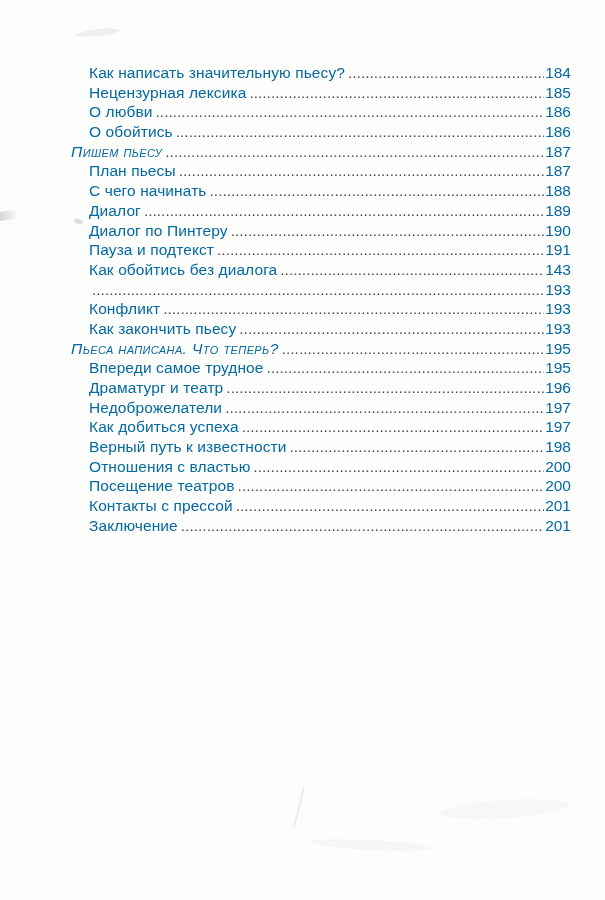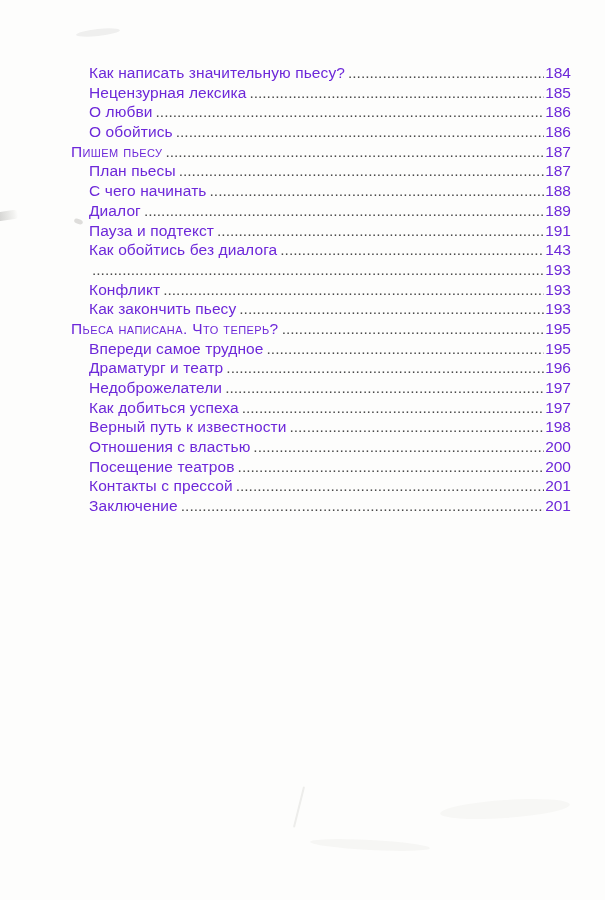--- a/index.html
+++ b/index.html
@@ -9,40 +9,40 @@
     height: 900px;
     overflow: hidden;
     background: #ffffff;
   }
   .scan {
     position: relative;
     width: 605px;
     height: 900px;
     background: #fdfdfc;
     font-family: "Liberation Sans", "DejaVu Sans", sans-serif;
-    color: #6d28d9;
+    color: #0369a1;
   }
   .toc {
     position: absolute;
     left: 44px;
     right: 34px;
     top: 63px;
   }
   .row {
     display: flex;
     align-items: baseline;
     height: 19.7px;
     font-size: 15.5px;
     line-height: 19.7px;
     white-space: nowrap;
   }
   .row.lvl1 { padding-left: 27px; }
   .row.lvl2 { padding-left: 45px; }
   .title { flex: 0 0 auto; letter-spacing: 0.1px; }
-  .title.sc { font-variant: small-caps; letter-spacing: 0.4px; }
+  .title.sc { font-variant: small-caps; letter-spacing: 0.4px; font-style: italic; }
   .leader {
     flex: 1 1 auto;
     min-width: 0;
     overflow: hidden;
     white-space: nowrap;
     margin: 0 1px 0 3px;
     color: #4a4a4a;
   }
   .leader::after {
     content: "................................................................................................................................................................";
@@ -128,20 +128,25 @@
     <span class="title">С чего начинать</span>
     <span class="leader"></span>
     <span class="pagenum">188</span>
   </div>
       <div class="row lvl2">
     <span class="title">Диалог</span>
     <span class="leader"></span>
     <span class="pagenum">189</span>
   </div>
       <div class="row lvl2">
+    <span class="title">Диалог по Пинтеру</span>
+    <span class="leader"></span>
+    <span class="pagenum">190</span>
+  </div>
+      <div class="row lvl2">
     <span class="title">Пауза и подтекст</span>
     <span class="leader"></span>
     <span class="pagenum">191</span>
   </div>
       <div class="row lvl2">
     <span class="title">Как обойтись без диалога</span>
     <span class="leader"></span>
     <span class="pagenum">143</span>
   </div>
       <div class="row lvl2">

